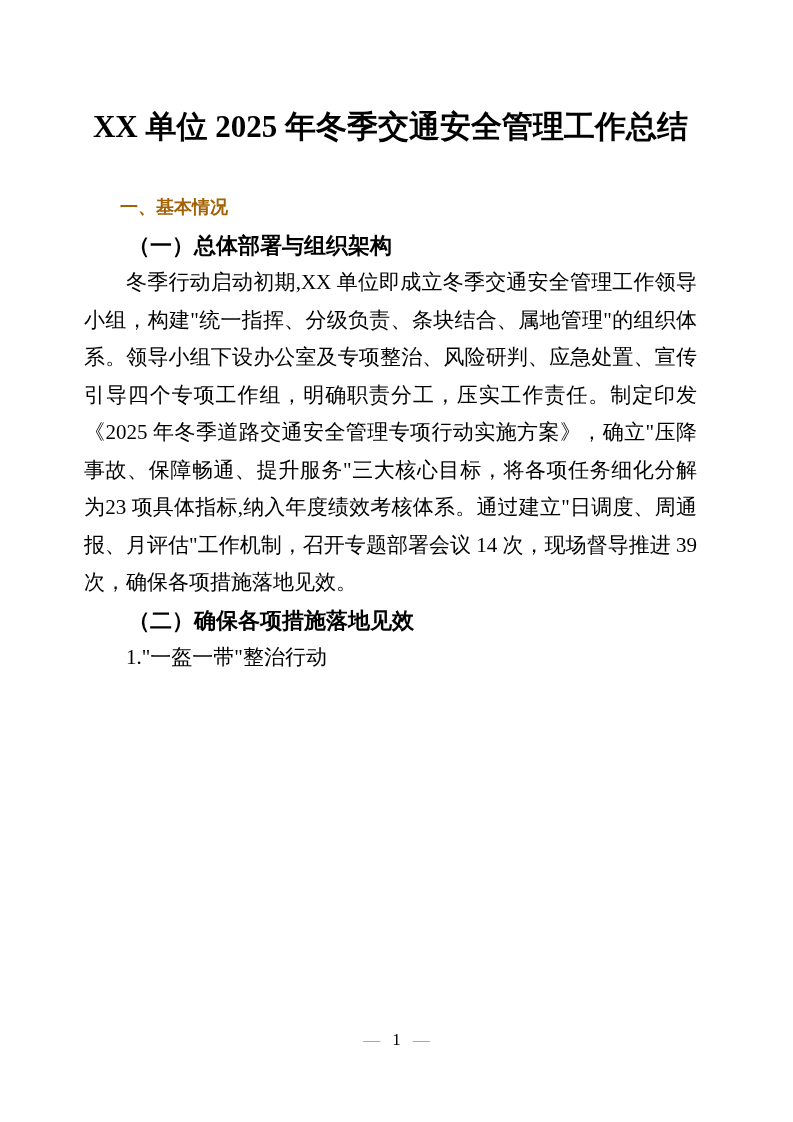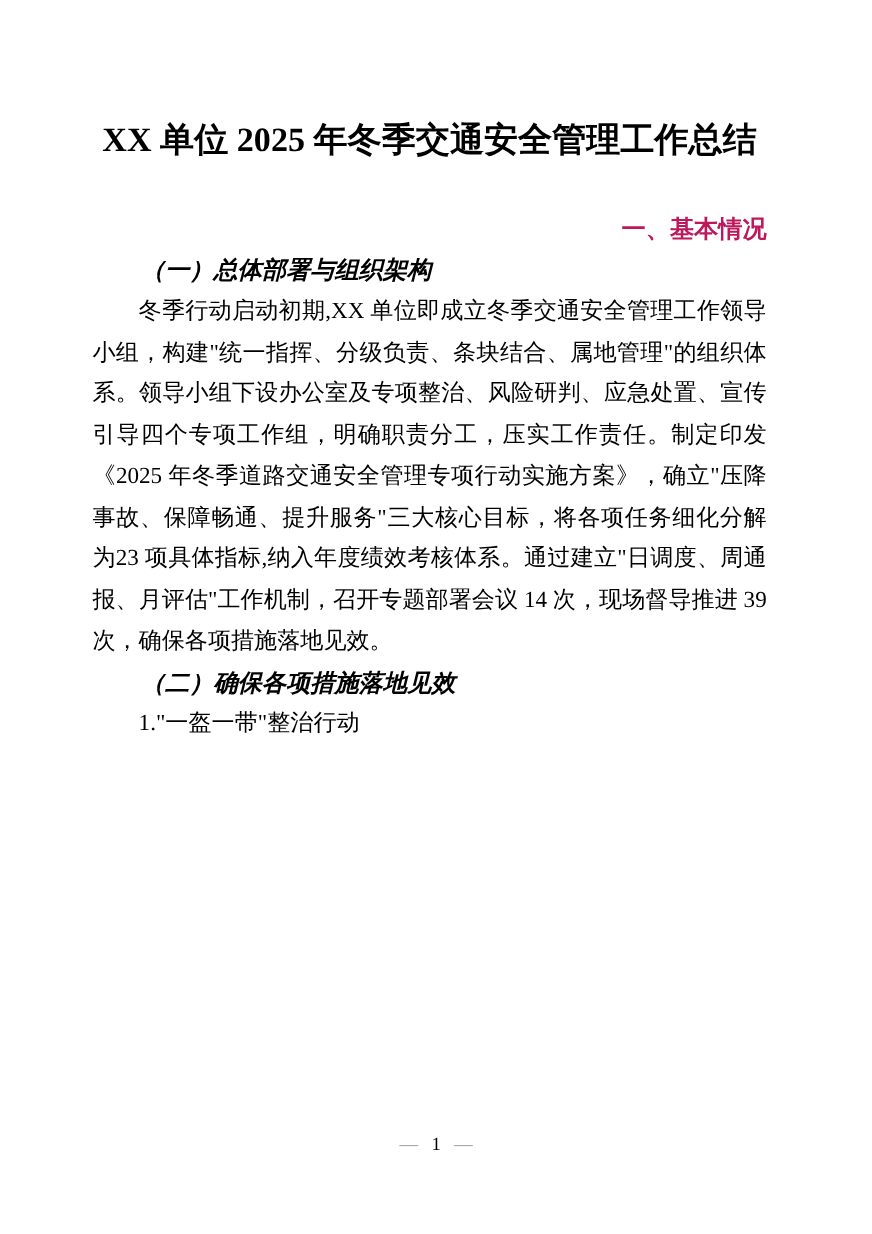--- a/index.html
+++ b/index.html
@@ -33,37 +33,35 @@
     font-size: 21px;
     line-height: 37.5px;
     text-align: justify;
     text-indent: 2em;
     font-weight: normal;
     font-family: "Liberation Serif", serif;
     color: #000000;
   }
   .heading-hei {
     margin: 0;
-    font-size: 22px;
+    font-size: 18px;
     line-height: 37.5px;
     font-weight: bold;
     text-indent: 2em;
     font-family: "Liberation Sans", sans-serif;
-    color: #be185d;
-    text-align: right;
+    color: #a16207;
   }
   .heading-kai {
     margin: 0;
     font-size: 22px;
     line-height: 37.5px;
     font-weight: bold;
     text-indent: 2em;
     font-family: "Liberation Serif", serif;
     color: #000000;
-    font-style: italic;
   }
   .item-line {
     margin: 0;
     font-size: 21px;
     line-height: 37.5px;
     text-indent: 2em;
     font-family: "Liberation Serif", serif;
     color: #000000;
   }
   .page-footer {

